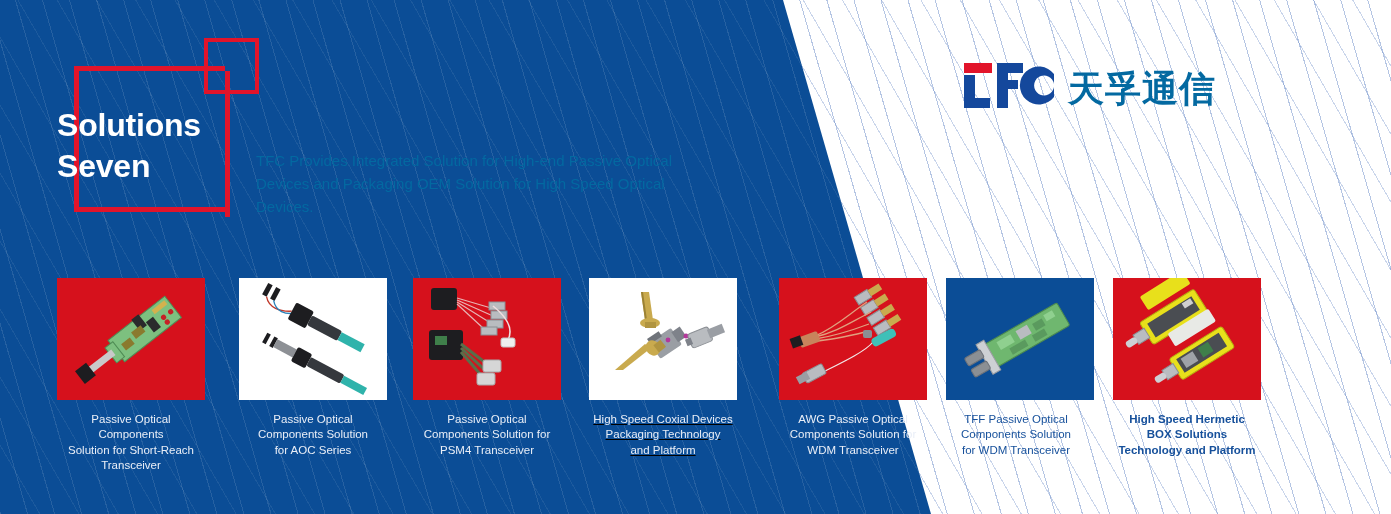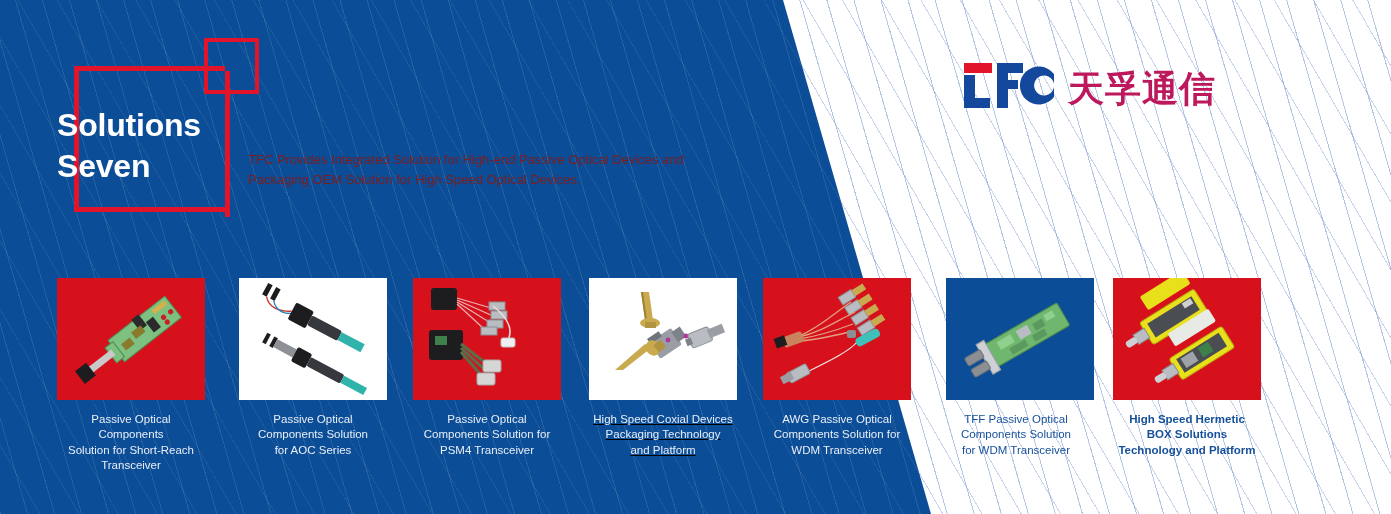--- a/index.html
+++ b/index.html
@@ -47,28 +47,28 @@
   .frame-small {
     position:absolute; left:204px; top:38px; width:55px; height:56px;
     border:4px solid #e2142a;
   }
   .title {
     position:absolute; left:57px; top:105px; width:230px;
     color:#ffffff; font-weight:bold; font-size:32px; line-height:1.28;
     letter-spacing:-.2px;
   }
   .desc {
-    position:absolute; left:248px; top:150px; width:460px;
-    color:#7f1d1d; font-size:13px; line-height:1.53;
+    position:absolute; left:256px; top:150px; width:460px;
+    color:#0369a1; font-size:15px; line-height:1.53;
   }
 
   
   .logo { position:absolute; left:962px; top:62px; display:flex; align-items:flex-end; gap:11px; }
   .logo-mark { position:relative; width:95px; height:47px; }
-  .logo-cn { color:#be185d; font-size:36px; font-weight:bold; letter-spacing:1px; line-height:1; padding-bottom:2px;}
+  .logo-cn { color:#0369a1; font-size:36px; font-weight:bold; letter-spacing:1px; line-height:1; padding-bottom:2px;}
 
   
   .cards { position:absolute; left:0; top:0; width:1391px; height:514px; }
   .card { position:absolute; top:278px; width:148px; }
   .thumb {
     width:148px; height:122px; position:relative; overflow:hidden;
   }
   .thumb.red   { background:#d6111c; }
   .thumb.white { background:#ffffff; }
   .thumb.blue  { background:#0b4d96; }
@@ -234,21 +234,21 @@
           </svg>
         </div>
       </div>
       <div class="caption">
         <div>High Speed Coxial Devices</div>
         <div>Packaging Technology</div>
         <div>and Platform</div>
       </div>
     </div>
 
-    <div class="card" style="left:763px;">
+    <div class="card" style="left:779px;">
       <div class="thumb red">
         <div class="art">
           <svg width="148" height="122" viewBox="0 0 148 122">
             <g>
               <g transform="rotate(-32 96 30)">
                 <rect x="84" y="10" width="15" height="9" fill="#b9bcc0" stroke="#8b8f94"></rect>
                 <rect x="99" y="11" width="13" height="7" fill="#c9aa4e"></rect>
                 <rect x="84" y="22" width="15" height="9" fill="#b9bcc0" stroke="#8b8f94"></rect>
                 <rect x="99" y="23" width="13" height="7" fill="#c9aa4e"></rect>
                 <rect x="84" y="34" width="15" height="9" fill="#b9bcc0" stroke="#8b8f94"></rect>

